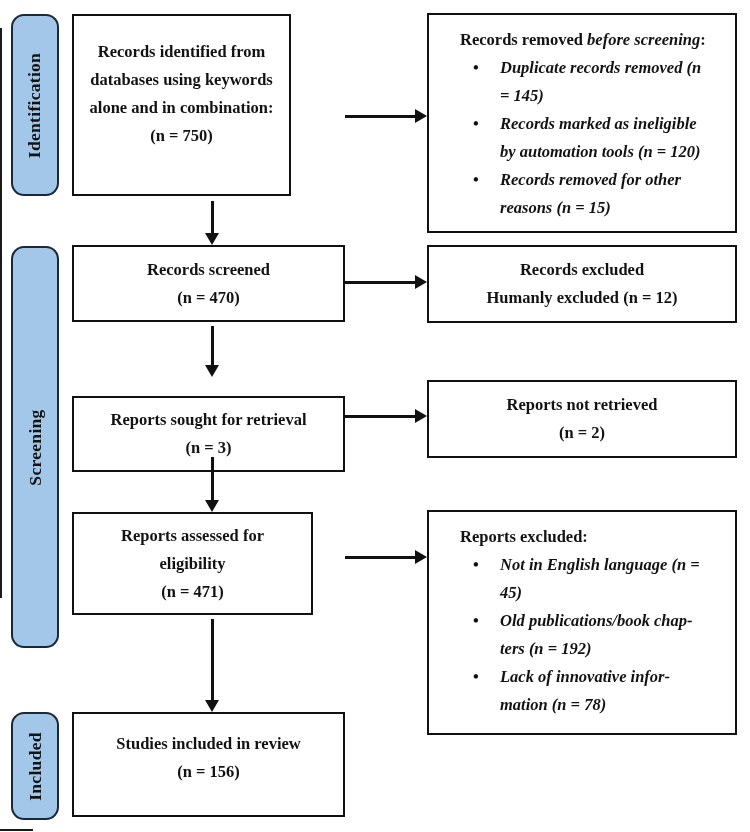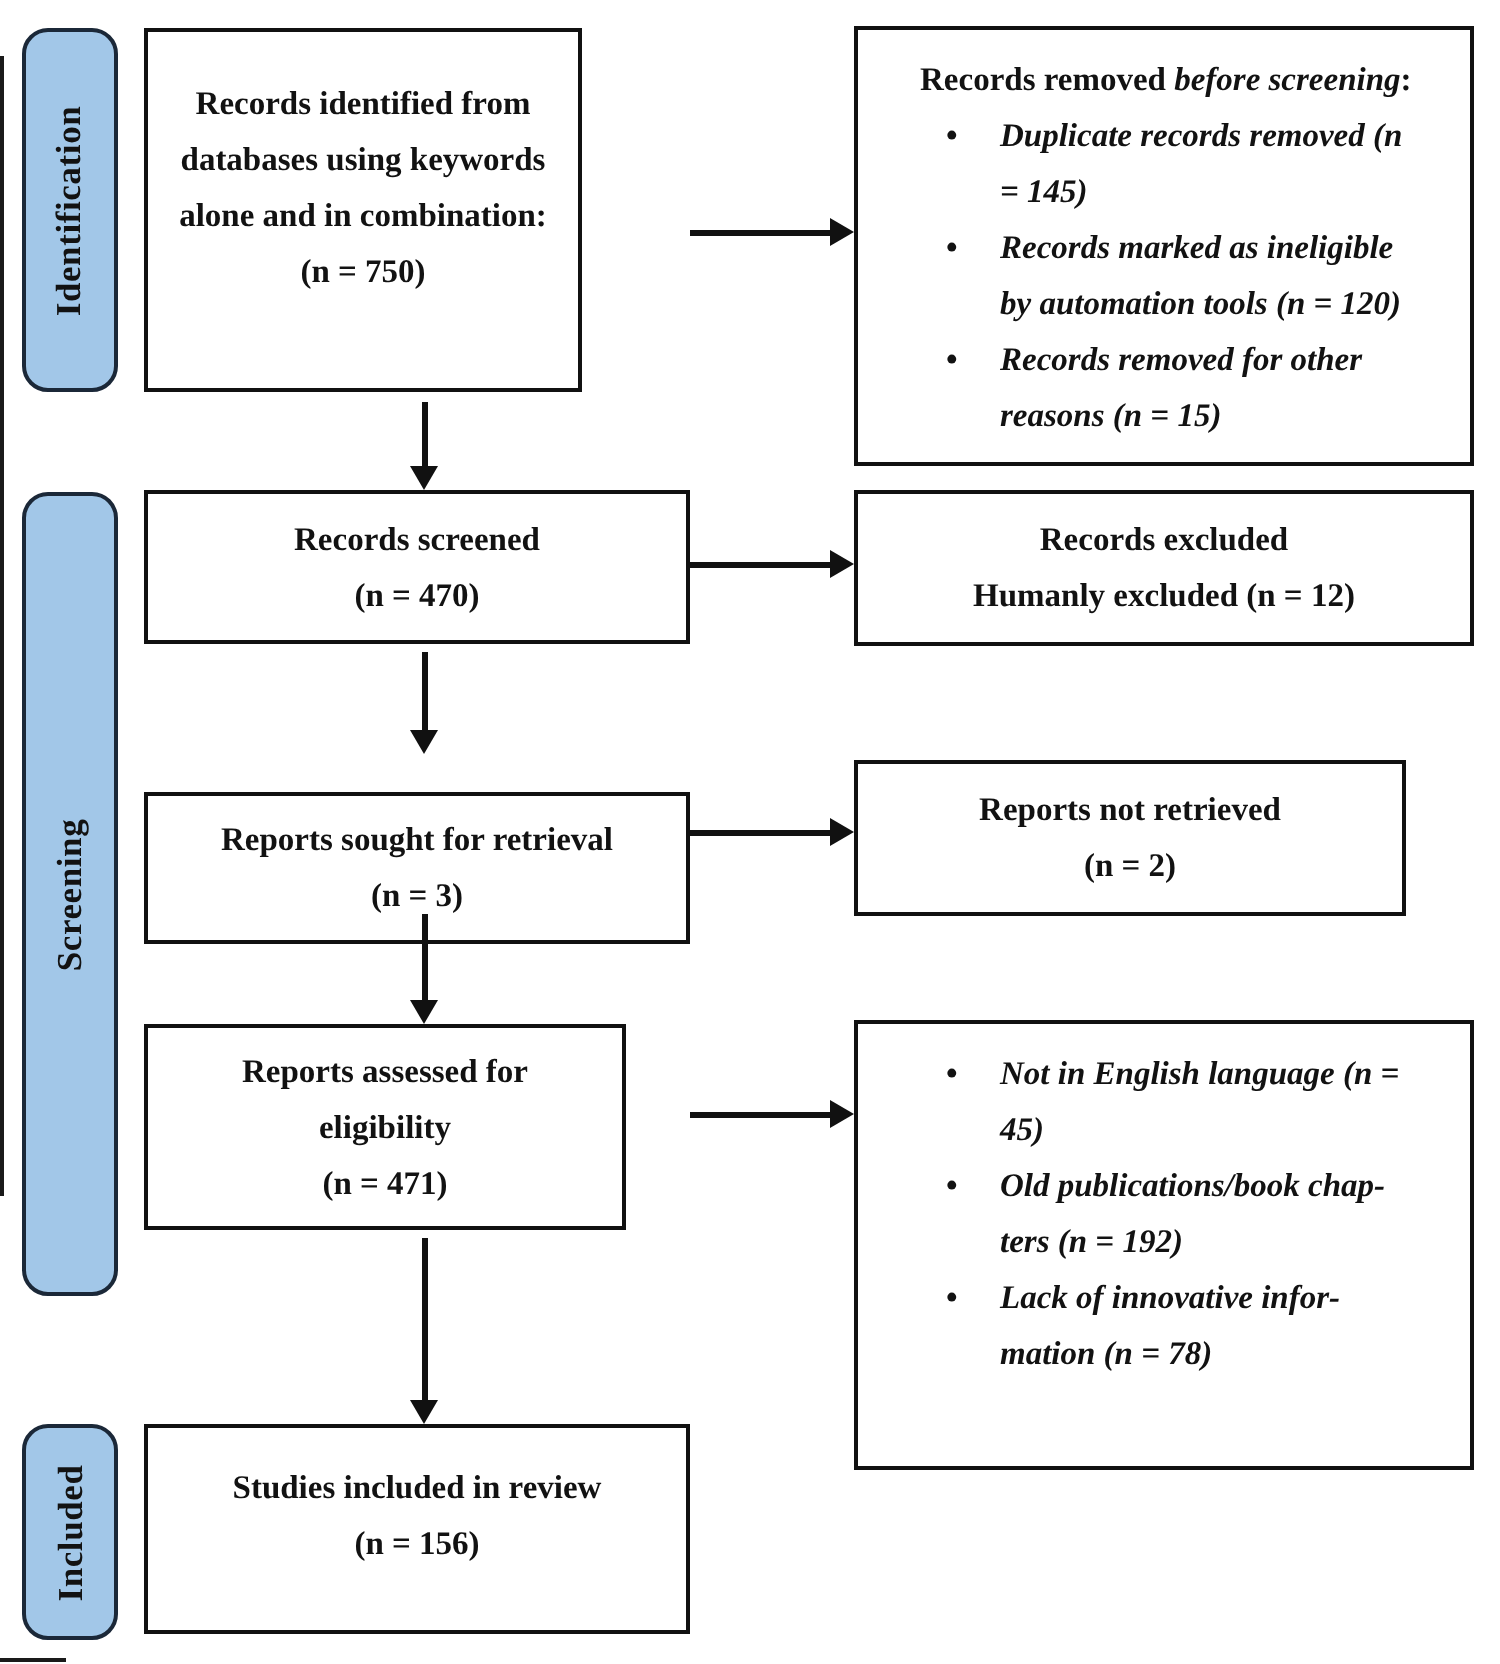--- a/index.html
+++ b/index.html
@@ -51,21 +51,21 @@
   }
   
   .box-identified{left:72px;top:14px;width:219px;height:182px;padding-top:22px;}
   .box-screened{left:72px;top:245px;width:273px;height:77px;}
   .box-sought{left:72px;top:396px;width:273px;height:76px;}
   .box-assessed{left:72px;top:512px;width:241px;height:103px;}
   .box-included{left:72px;top:712px;width:273px;height:105px;padding-top:16px;}
   
   .box-removed{left:427px;top:13px;width:310px;height:220px;}
   .box-records-excluded{left:427px;top:245px;width:310px;height:78px;}
-  .box-not-retrieved{left:427px;top:380px;width:276px;height:78px;}
+  .box-not-retrieved{left:427px;top:380px;width:310px;height:78px;}
   .box-reports-excluded{left:427px;top:510px;width:310px;height:225px;}
 
   .side-body{padding:11px 13px 10px 31px;}
   .side-title{white-space:nowrap;}
   .bullet-row{display:flex;margin-left:13px;}
   .bullet-dot{width:27px;flex:none;}
   .bullet-text{flex:1;white-space:pre-line;font-style:italic;}
 
   
   .varrow{position:absolute;width:14px;display:flex;flex-direction:column;align-items:center;}
@@ -155,20 +155,21 @@
   </div>
 
   <div class="fbox box-records-excluded center-text">Records excluded
 Humanly excluded (n = 12)</div>
 
   <div class="fbox box-not-retrieved center-text">Reports not retrieved
 (n = 2)</div>
 
   <div class="fbox box-reports-excluded">
     <div class="side-body">
+      <div class="side-title">Reports excluded:</div>
       <div class="bullet-row">
         <span class="bullet-dot">•</span>
         <span class="bullet-text">Not in English language (n =
 45)</span>
       </div>
       <div class="bullet-row">
         <span class="bullet-dot">•</span>
         <span class="bullet-text">Old publications/book chap-
 ters (n = 192)</span>
       </div>

